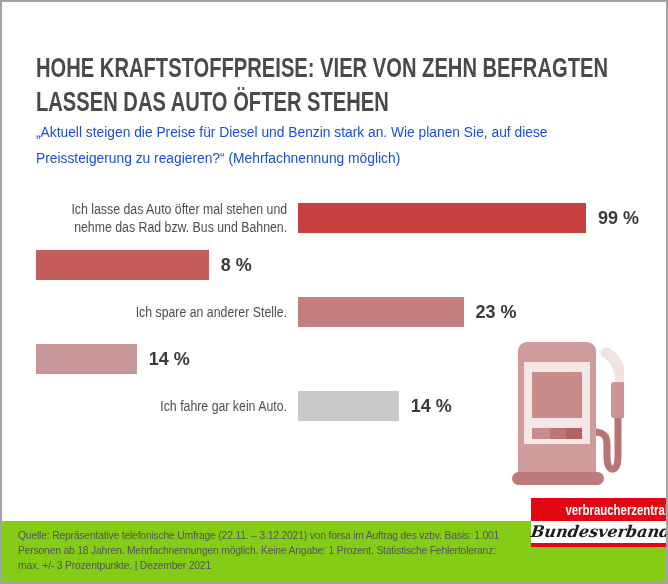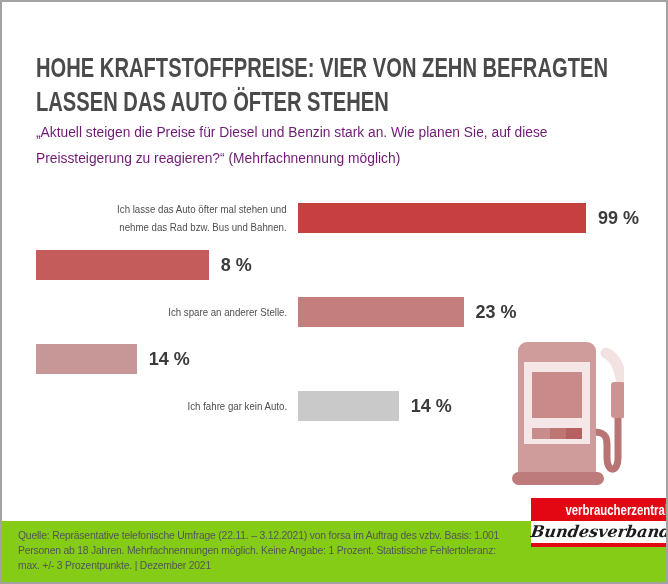--- a/index.html
+++ b/index.html
@@ -4,27 +4,27 @@
 <style>
   html,body{margin:0;padding:0;background:#ffffff;font-family:"Liberation Sans",sans-serif;}
   .frame{position:relative;width:668px;height:584px;box-sizing:border-box;border:2px solid #a3a3a3;background:#fff;overflow:hidden;}
 
   
   .title{position:absolute;left:34px;top:30px;color:#4a4a4c;font-weight:bold;font-size:28px;line-height:34px;}
   .cond{display:inline-block;white-space:nowrap;transform:scaleX(var(--sx,1));transform-origin:0 50%;}
   .title .cond{--sx:0.72;letter-spacing:0px;}
 
   
-  .subtitle{position:absolute;left:34px;top:101px;color:#701a75;font-size:15.5px;line-height:26px;}
+  .subtitle{position:absolute;left:34px;top:101px;color:#1d4ed8;font-size:15.5px;line-height:26px;}
   .subtitle .cond{--sx:0.89;}
 
   
   .chart{position:absolute;left:34px;top:201px;width:620px;}
   .row{display:flex;align-items:center;height:30px;margin-bottom:17px;}
-  .rowlabel{width:251px;margin-right:11px;text-align:right;color:#4e4e51;font-size:11px;line-height:18px;flex:none;}
+  .rowlabel{width:251px;margin-right:11px;text-align:right;color:#4e4e51;font-size:14px;line-height:18px;flex:none;}
   .rowlabel .cond{transform-origin:100% 50%;--sx:0.88;white-space:pre;text-align:right;}
   .bar{height:30px;flex:none;}
   .value{margin-left:12px;color:#3b3b3d;font-weight:bold;font-size:18px;white-space:nowrap;}
 
   
   .pump{position:absolute;left:504px;top:334px;width:118px;height:150px;}
 
   
   .footerbar{position:absolute;left:0;right:0;bottom:0;height:61px;background:#84cc16;}
   .source{position:absolute;left:16px;top:7px;width:515px;color:#55555a;font-size:11px;line-height:15px;letter-spacing:-0.2px;transform:scaleX(0.94);transform-origin:0 0;}

